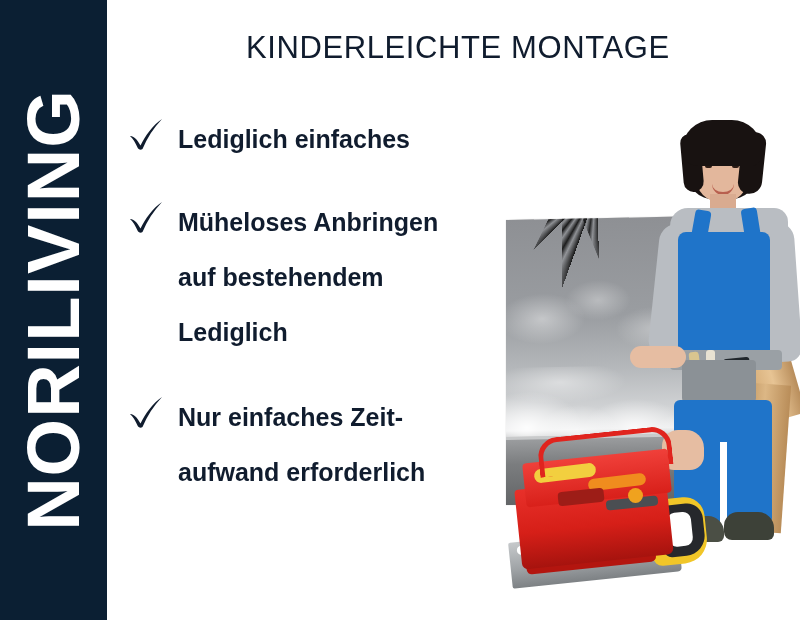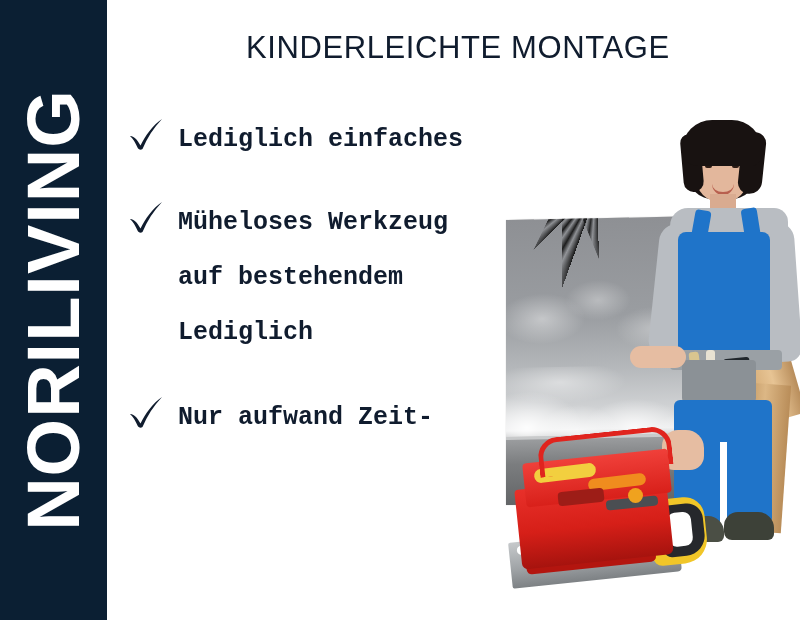--- a/index.html
+++ b/index.html
@@ -76,21 +76,21 @@
   .bullet-2 { margin-bottom: 30px; }
   .check-icon {
     position: absolute;
     left: 0;
     top: 4px;
     width: 40px;
     height: 38px;
   }
   .bullet-lines {
     color: #101c2e;
-    font-family: Liberation Mono, monospace;
+    font-family: Liberation Sans, sans-serif;
     font-weight: bold;
     font-size: 25px;
     line-height: 55px;
     white-space: nowrap;
   }
   .bullet-lines > span { display: block; }
 
   
   .photo {
     position: absolute;
@@ -402,34 +402,35 @@
       </span>
     </div>
 
     <div class="bullet bullet-2">
       <span class="check-icon">
         <svg viewBox="0 0 40 38" width="40" height="38" aria-hidden="true">
           <path d="M4 20 C7 19.5 11 23 14.5 29.5 C19 20 27 9 36 3 C27.5 12 21 22 16.5 33 C14.5 34.5 12.5 33.5 11.5 31.5 C9.5 27 7 22.5 4 20 Z" fill="#101c2e"></path>
         </svg>
       </span>
       <span class="bullet-lines">
-        <span>Müheloses Werkzeug</span>
+        <span>Müheloses Anbringen</span>
         <span>auf bestehendem</span>
         <span>Lediglich</span>
       </span>
     </div>
 
     <div class="bullet bullet-3">
       <span class="check-icon">
         <svg viewBox="0 0 40 38" width="40" height="38" aria-hidden="true">
           <path d="M4 20 C7 19.5 11 23 14.5 29.5 C19 20 27 9 36 3 C27.5 12 21 22 16.5 33 C14.5 34.5 12.5 33.5 11.5 31.5 C9.5 27 7 22.5 4 20 Z" fill="#101c2e"></path>
         </svg>
       </span>
       <span class="bullet-lines">
-        <span>Nur aufwand Zeit-</span>
+        <span>Nur einfaches Zeit-</span>
+        <span>aufwand erforderlich</span>
       </span>
     </div>
 
   </div>
 
   <div class="photo">
 
     <div class="canvas-print">
       <div class="canvas-clouds-2"></div>
       <div class="canvas-clouds"></div>

